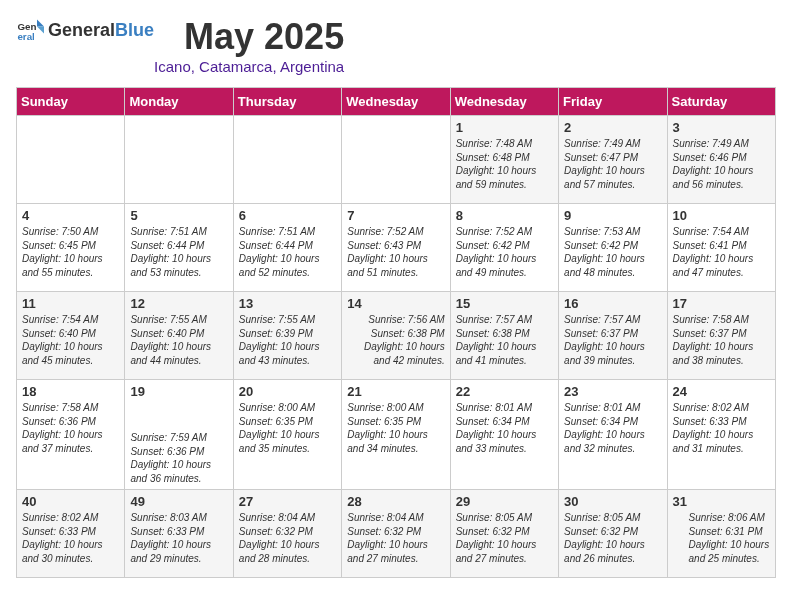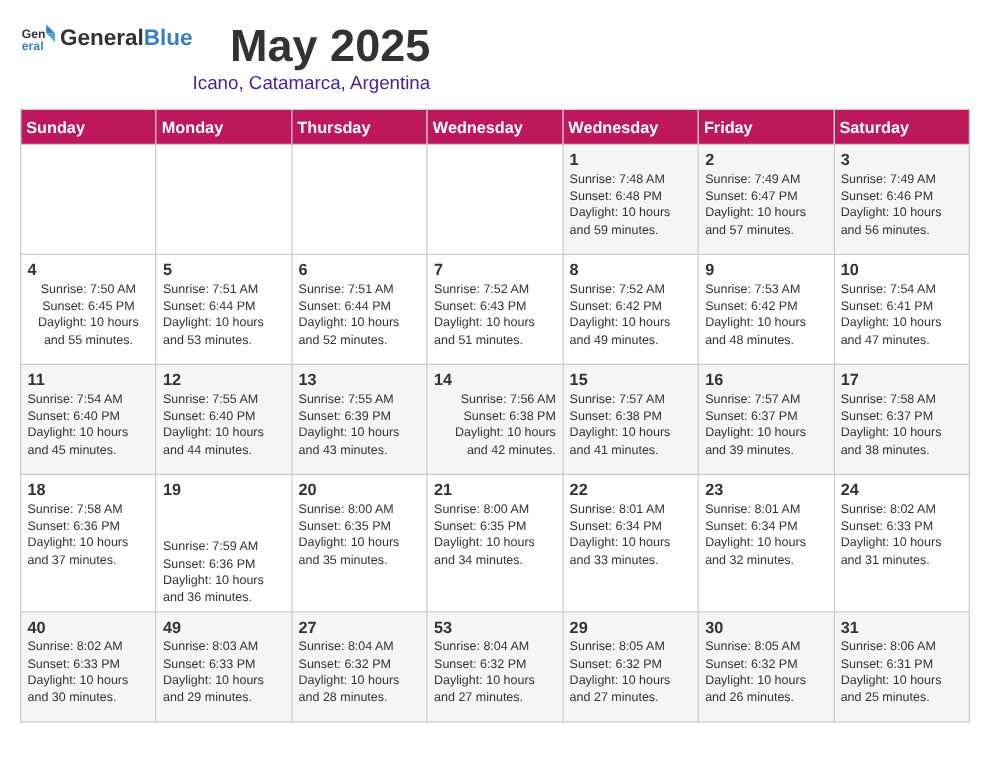--- a/index.html
+++ b/index.html
@@ -66,20 +66,21 @@
     .day-number {
       font-size: 13px;
       font-weight: bold;
       color: #333;
       margin-bottom: 2px;
     }
     .day-info {
       font-size: 10px;
       color: #333;
       line-height: 1.35;
+      font-style: italic;
     }
     .empty-cell {
       background: #fff !important;
     }
   </style>
 </head>
 <body>
 
 <div class="header-area">
   <div class="logo">
@@ -135,21 +136,21 @@
           <div class="day-number">3</div>
           <div class="day-info" style="white-space: pre-line;">Sunrise: 7:49 AM
 Sunset: 6:46 PM
 Daylight: 10 hours
 and 56 minutes.</div>
         </td>
       </tr>
       <tr>
         <td>
           <div class="day-number">4</div>
-          <div class="day-info" style="white-space: pre-line; text-align: center;">Sunrise: 7:50 AM
+          <div class="day-info" style="white-space: pre-line;">Sunrise: 7:50 AM
 Sunset: 6:45 PM
 Daylight: 10 hours
 and 55 minutes.</div>
         </td>
         <td>
           <div class="day-number">5</div>
           <div class="day-info" style="white-space: pre-line;">Sunrise: 7:51 AM
 Sunset: 6:44 PM
 Daylight: 10 hours
 and 53 minutes.</div>
@@ -308,21 +309,21 @@
 and 29 minutes.</div>
         </td>
         <td>
           <div class="day-number">27</div>
           <div class="day-info" style="white-space: pre-line;">Sunrise: 8:04 AM
 Sunset: 6:32 PM
 Daylight: 10 hours
 and 28 minutes.</div>
         </td>
         <td>
-          <div class="day-number">53</div>
+          <div class="day-number">28</div>
           <div class="day-info" style="white-space: pre-line;">Sunrise: 8:04 AM
 Sunset: 6:32 PM
 Daylight: 10 hours
 and 27 minutes.</div>
         </td>
         <td>
           <div class="day-number">29</div>
           <div class="day-info" style="white-space: pre-line;">Sunrise: 8:05 AM
 Sunset: 6:32 PM
 Daylight: 10 hours
@@ -330,20 +331,20 @@
         </td>
         <td>
           <div class="day-number">30</div>
           <div class="day-info" style="white-space: pre-line;">Sunrise: 8:05 AM
 Sunset: 6:32 PM
 Daylight: 10 hours
 and 26 minutes.</div>
         </td>
         <td>
           <div class="day-number">31</div>
-          <div class="day-info" style="white-space: pre-line;">Sunrise: 8:06 AM
+          <div class="day-info" style="white-space: pre-line; margin-left: 16px;">Sunrise: 8:06 AM
 Sunset: 6:31 PM
 Daylight: 10 hours
 and 25 minutes.</div>
         </td>
       </tr>
     </tbody>
 </table>
 
 </body></html>

